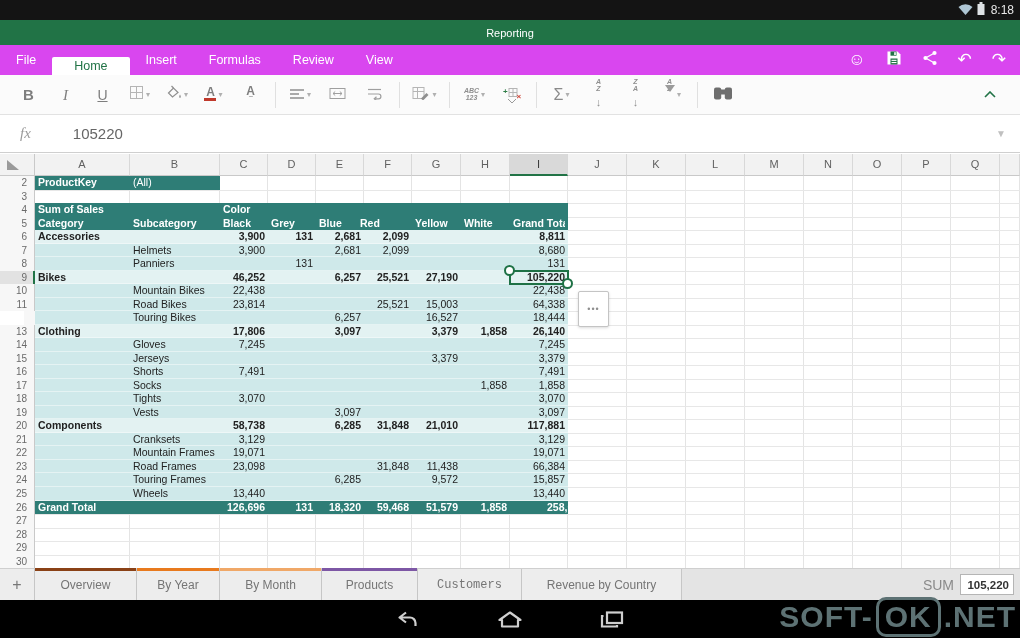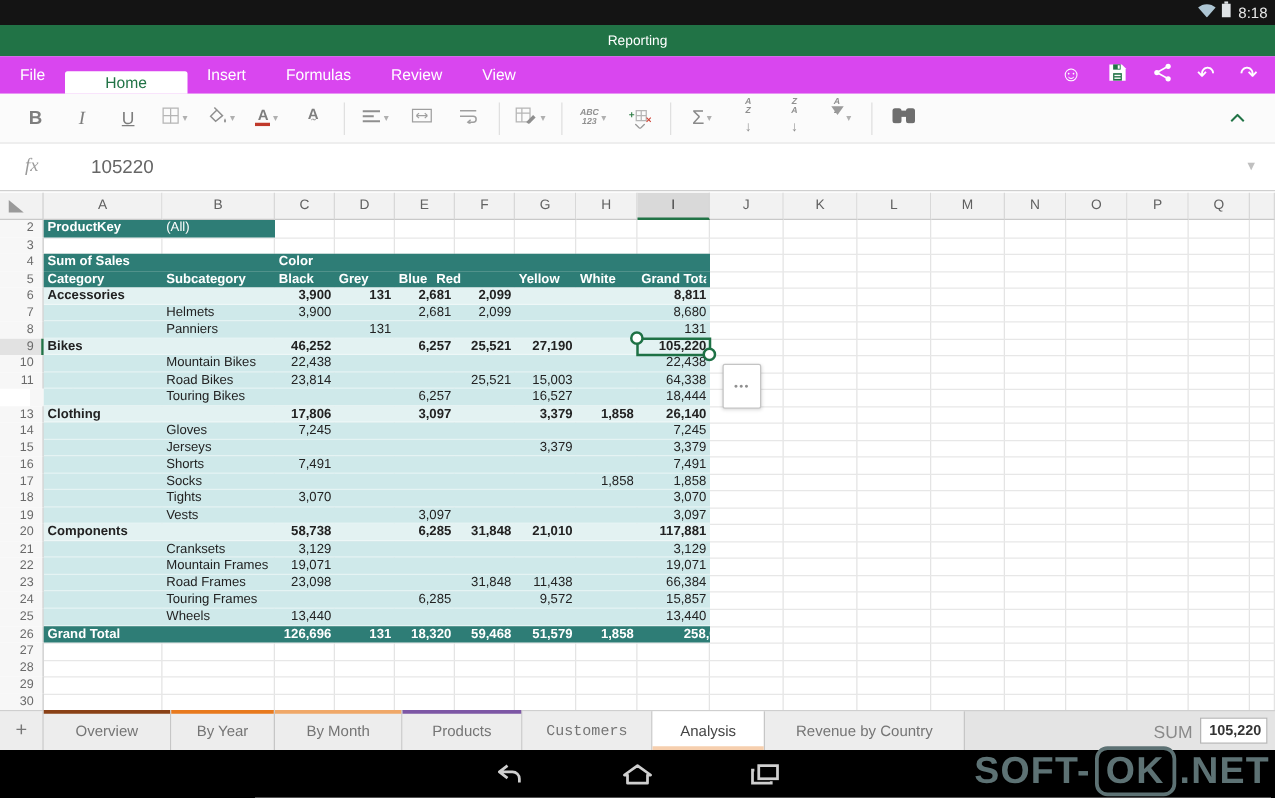--- a/index.html
+++ b/index.html
@@ -12,21 +12,21 @@
                display:flex; align-items:center; justify-content:flex-end; gap:4px; padding-right:6px; }
   #statusbar .time { color:#e8e8e8; font-size:12px; margin-left:2px; }
 
   
   #titlebar { position:absolute; left:0; top:20px; width:1020px; height:25px; background:#217346;
               display:flex; align-items:center; justify-content:center; }
   #titlebar .t { color:#fff; font-size:11px; }
   #menubar { position:absolute; left:0; top:45px; width:1020px; height:30px; background:#d946ef;
              display:flex; align-items:stretch; }
   .mtab { color:#fff; font-size:12.5px; display:flex; align-items:center; padding:0 16px; cursor:default; }
-  .mtab.active { background:#fff; color:#217346; margin-top:12px; border-radius:2px 2px 0 0; padding:0 32px; }
+  .mtab.active { background:#fff; color:#217346; margin-top:12px; border-radius:2px 2px 0 0; padding:0 22px; }
   #menuicons { margin-left:auto; display:flex; align-items:center; gap:20px; padding-right:14px; }
   .micon { width:20px; text-align:center; color:#fff; font-size:17px; line-height:1; }
 
   
   #toolbar { position:absolute; left:0; top:75px; width:1020px; height:40px; background:#fbfbfb;
              border-bottom:1px solid #e2e2e2; display:flex; align-items:center; padding-left:10px; }
   .titem { height:30px; min-width:37px; display:flex; align-items:center; justify-content:center;
            color:#8f8f8f; gap:2px; }
   .titem .dd { font-size:8px; color:#b0b0b0; }
   .tsep { width:1px; height:26px; background:#e0e0e0; margin:0 6px; }
@@ -408,21 +408,21 @@
       <div class="cell w" style="left: 133px; top: 22px; width: 84px; height: 13.52px;">(All)</div>
       <div class="rowblock rb-teal" style="left: 35px; top: 49px; width: 533px; height: 13.52px;"></div>
       <div class="cell w b" style="left: 38px; top: 49px; width: 89px; height: 13.52px;">Sum of Sales</div>
       <div class="cell w b" style="left: 223px; top: 49px; width: 42px; height: 13.52px;">Color</div>
       <div class="rowblock rb-teal" style="left: 35px; top: 62.6px; width: 533px; height: 13.52px;"></div>
       <div class="cell w b" style="left: 38px; top: 62.6px; width: 89px; height: 13.52px;">Category</div>
       <div class="cell w b" style="left: 133px; top: 62.6px; width: 84px; height: 13.52px;">Subcategory</div>
       <div class="cell w b" style="left: 223px; top: 62.6px; width: 42px; height: 13.52px;">Black</div>
       <div class="cell w b" style="left: 271px; top: 62.6px; width: 42px; height: 13.52px;">Grey</div>
       <div class="cell w b" style="left: 319px; top: 62.6px; width: 42px; height: 13.52px;">Blue</div>
-      <div class="cell w b" style="left: 349px; top: 62.6px; width: 42px; height: 13.52px;">Red</div>
+      <div class="cell w b" style="left: 360px; top: 62.6px; width: 42px; height: 13.52px;">Red</div>
       <div class="cell w b" style="left: 415px; top: 62.6px; width: 43px; height: 13.52px;">Yellow</div>
       <div class="cell w b" style="left: 464px; top: 62.6px; width: 43px; height: 13.52px;">White</div>
       <div class="cell w b" style="left: 513px; top: 62.6px; width: 52px; height: 13.52px;">Grand Total</div>
       <div class="rowblock rb-cat" style="left: 35px; top: 76.1px; width: 533px; height: 13.52px;"></div>
       <div class="cell b" style="left: 38px; top: 76.1px; width: 89px; height: 13.52px;">Accessories</div>
       <div class="cell b r" style="left: 223px; top: 76.1px; width: 42px; height: 13.52px;">3,900</div>
       <div class="cell b r" style="left: 271px; top: 76.1px; width: 42px; height: 13.52px;">131</div>
       <div class="cell b r" style="left: 319px; top: 76.1px; width: 42px; height: 13.52px;">2,681</div>
       <div class="cell b r" style="left: 367px; top: 76.1px; width: 42px; height: 13.52px;">2,099</div>
       <div class="cell b r" style="left: 513px; top: 76.1px; width: 52px; height: 13.52px;">8,811</div>
@@ -535,21 +535,20 @@
 
 <div id="ctxmenu">•••</div>
 
 <div id="tabbar">
       <div id="addsheet">+</div>
       <div class="stab" style="width: 102px;">Overview<div class="strip" style="background: rgb(138, 65, 22);"></div></div>
       <div class="stab" style="width: 83px;">By Year<div class="strip" style="background: rgb(232, 122, 30);"></div></div>
       <div class="stab" style="width: 102px;">By Month<div class="strip" style="background: rgb(240, 168, 104);"></div></div>
       <div class="stab" style="width: 96px;">Products<div class="strip" style="background: rgb(125, 87, 165);"></div></div>
       <div class="stab" style="width: 104px; font-family: Liberation Mono, monospace;">Customers</div>
-      <div class="stab active" style="width: 90px;">Analysis<div class="strip-b"></div></div>
       <div class="stab" style="width: 160px;">Revenue by Country</div>
       <div id="tabfill">
         <span id="sumlabel">SUM</span>
         <div id="sumbox">105,220</div>
       </div>
     </div>
 
 <div id="navbar">
   <span class="nicon">
         <svg width="24" height="17" viewBox="0 0 24 17">

